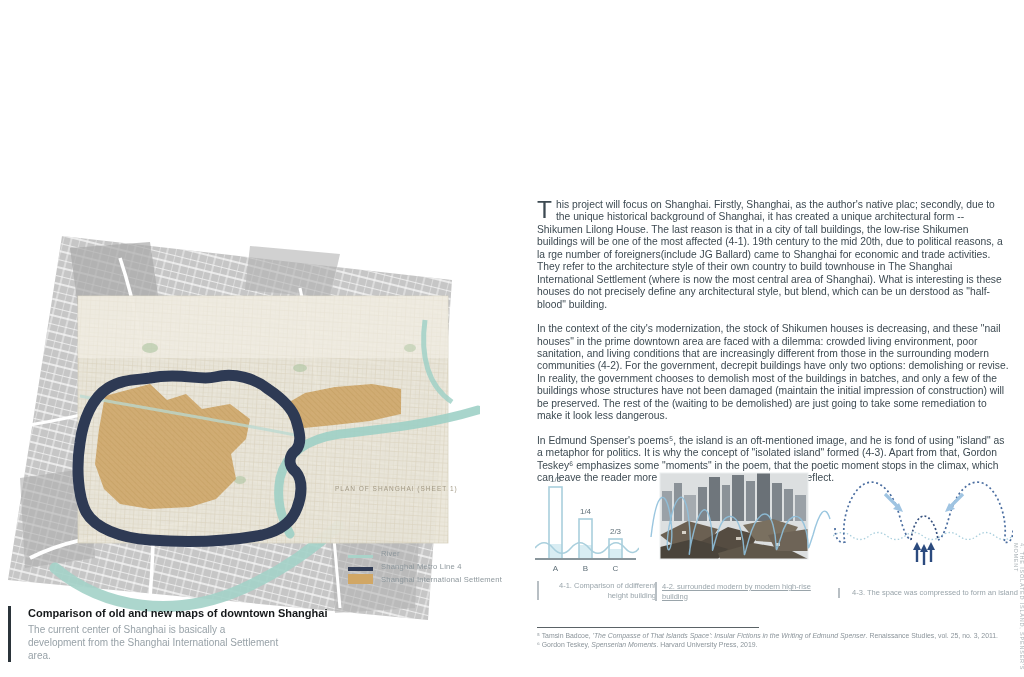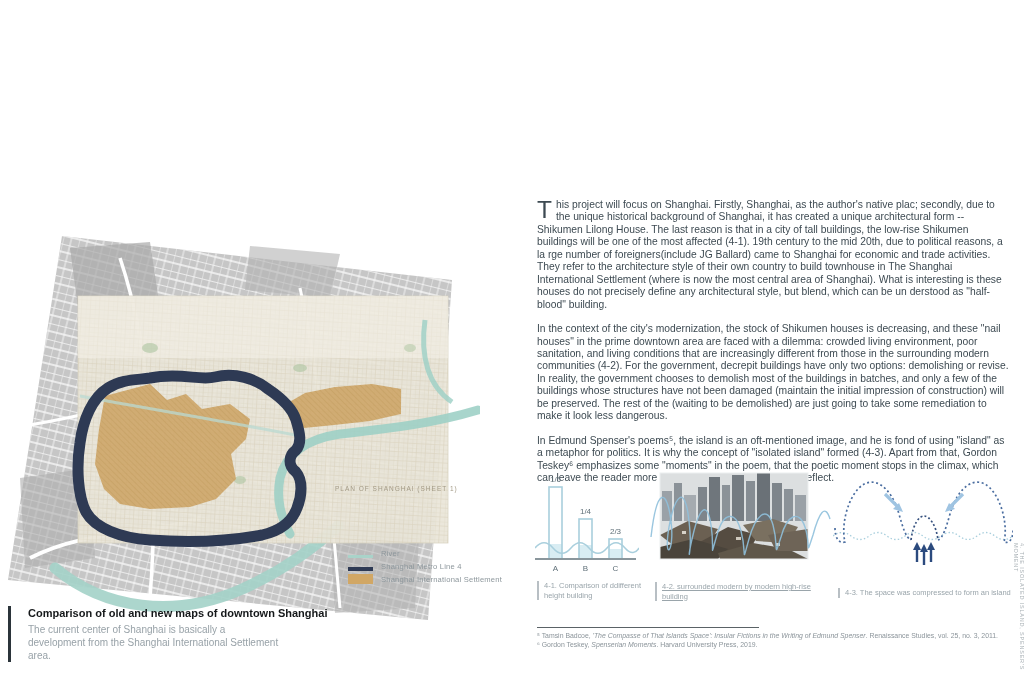--- a/index.html
+++ b/index.html
@@ -149,21 +149,21 @@
         <text x="50.5" y="47" class="bar-value">1/4</text>
         <text x="50.5" y="104" class="bar-cat">B</text>
         <rect x="74" y="82" width="13" height="10" class="bar-shade"></rect>
         <rect x="74" y="72" width="13" height="20" class="bar-rect"></rect>
         <text x="80.5" y="67" class="bar-value">2/3</text>
         <text x="80.5" y="104" class="bar-cat">C</text>
       </g>
     <path d="M0,81 C 6,74 12,74 18,81 S 30,88 36,81 S 48,74 54,81 S 66,88 72,81 S 84,74 90,81 S 101,86 104,81" fill="none" stroke="#a9cfdd" stroke-width="1.5"></path>
     <line x1="0" y1="92" x2="101" y2="92" stroke="#8a969c" stroke-width="2"></line>
   </svg>
-  <div class="fig-caption" style="left:537px;top:581px;width:112px;">4-1. Comparison of ddifferent height building</div>
+  <div class="fig-caption" style="left:537px;top:581px;width:112px;text-align:right;">4-1. Comparison of ddifferent height building</div>
 
   <svg class="fig" style="left:648px;top:465px;" width="186" height="114" viewBox="0 0 186 114">
     <g>
       <rect x="12" y="8" width="148" height="86" fill="#dcdfe0"></rect>
       <rect x="14" y="26" width="10" height="30" fill="#9aa1a7"></rect>
       <rect x="26" y="18" width="8" height="38" fill="#8b9298"></rect>
       <rect x="36" y="30" width="12" height="26" fill="#a5abb0"></rect>
       <rect x="50" y="22" width="9" height="34" fill="#7e858b"></rect>
       <rect x="61" y="12" width="11" height="44" fill="#6f767c"></rect>
       <rect x="74" y="20" width="8" height="36" fill="#8b9298"></rect>
@@ -206,21 +206,21 @@
     </g>
     <g>
       <line x1="84" y1="96" x2="84" y2="82" stroke="#2b4a7e" stroke-width="2.4"></line>
       <polygon points="84,76 80,84 88,84" fill="#2b4a7e"></polygon>
       <line x1="91" y1="99" x2="91" y2="84" stroke="#2b4a7e" stroke-width="2.4"></line>
       <polygon points="91,78 87,86 95,86" fill="#2b4a7e"></polygon>
       <line x1="98" y1="96" x2="98" y2="82" stroke="#2b4a7e" stroke-width="2.4"></line>
       <polygon points="98,76 94,84 102,84" fill="#2b4a7e"></polygon>
     </g>
   </svg>
-  <div class="fig-caption" style="left:838px;top:588px;width:180px;">4-3. The space was compressed to form an island</div>
+  <div class="fig-caption" style="left:838px;top:588px;width:180px;text-align:center;">4-3. The space was compressed to form an island</div>
 
   <div class="fn-rule"></div>
   <div class="footnotes">
     <div><span>⁵ Tamsin Badcoe, </span><span class="t">'The Compasse of That Islands Space': Insular Fictions in the Writing of Edmund Spenser</span><span>. Renaissance Studies, vol. 25, no. 3, 2011.</span></div>
     <div><span>⁶ Gordon Teskey, </span><span class="t">Spenserian Moments</span><span>. Harvard University Press, 2019.</span></div>
   </div>
 
   <div class="side-label">4. THE ISOLATED ISLAND, SPENSER'S MOMENT</div>
 
 </div>

